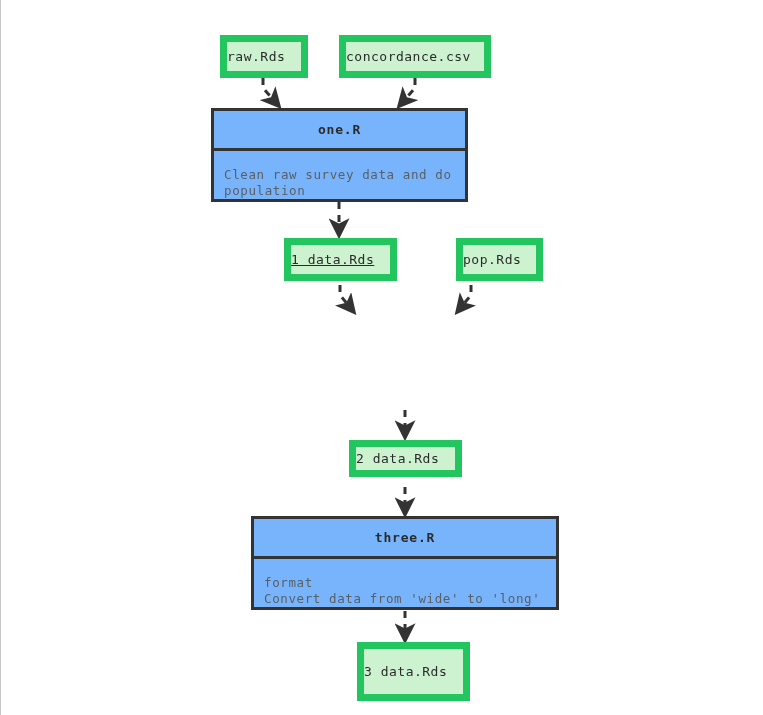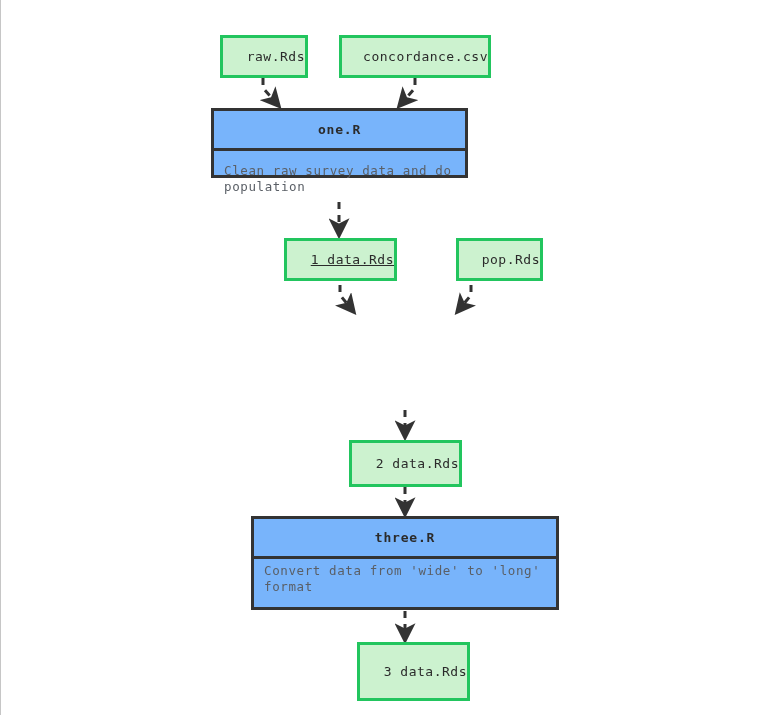--- a/index.html
+++ b/index.html
@@ -22,25 +22,25 @@
     left: 0; top: 0;
     width: 763px;
     height: 715px;
     pointer-events: none;
   }
 
   
   .file-node {
     position: absolute;
     background: #ccf2cf;
-    border: 3px solid #22c55e;
+    border: 7px solid #22c55e;
     box-sizing: border-box;
     display: flex;
     align-items: center;
-    justify-content: flex-end;
+    justify-content: flex-start;
     color: #2b2b2b;
     font-size: 13px;
     letter-spacing: 0.5px;
     white-space: nowrap;
   }
 
   
   .proc-node {
     position: absolute;
     background: #78b4fb;
@@ -60,21 +60,21 @@
     font-weight: bold;
     letter-spacing: 0.8px;
     border-bottom: 3px solid #333333;
     box-sizing: border-box;
     white-space: nowrap;
   }
   .proc-desc {
     flex: 1 1 auto;
     display: flex;
     align-items: flex-start;
-    padding: 4px 10px 0 10px;
+    padding: 16px 10px 0 10px;
     box-sizing: border-box;
     color: #5a5f66;
     font-size: 12.5px;
     letter-spacing: 0.6px;
     line-height: 16px;
   }
   .proc-desc span { display: block; }
 </style>
 </head>
 <body>
@@ -100,49 +100,49 @@
   </svg>
 
   <div class="file-node" style="left:219px; top:35px; width:88px; height:43px;">
     <span>raw.Rds</span>
   </div>
 
   <div class="file-node" style="left:338px; top:35px; width:152px; height:43px;">
     <span>concordance.csv</span>
   </div>
 
-  <div class="proc-node" style="left:210px; top:108px; width:257px; height:70px;gap:8px;">
+  <div class="proc-node" style="left:210px; top:108px; width:257px; height:94px;">
     <div class="proc-title">one.R</div>
     <div class="proc-desc">
       <div>
         <span>Clean raw survey data and do</span>
         <span>population</span>
       </div>
     </div>
   </div>
 
   <div class="file-node" style="left:283px; top:238px; width:113px; height:43px;text-decoration:underline;">
     <span>1 data.Rds</span>
   </div>
 
   <div class="file-node" style="left:427px; top:238px; width:87px; height:43px;margin-left:28px;">
     <span>pop.Rds</span>
   </div>
 
 
-  <div class="file-node" style="left:348px; top:440px; width:113px; height:47px;padding-left:28px;">
+  <div class="file-node" style="left:348px; top:440px; width:113px; height:37px;">
     <span>2 data.Rds</span>
   </div>
 
   <div class="proc-node" style="left:250px; top:516px; width:308px; height:94px;justify-content:flex-end;">
     <div class="proc-title">three.R</div>
     <div class="proc-desc">
       <div>
+        <span>format</span>
         <span>Convert data from 'wide' to 'long'</span>
-        <span>format</span>
       </div>
     </div>
   </div>
 
   <div class="file-node" style="left:356px; top:642px; width:113px; height:59px;">
     <span>3 data.Rds</span>
   </div>
 
 </div>
 

